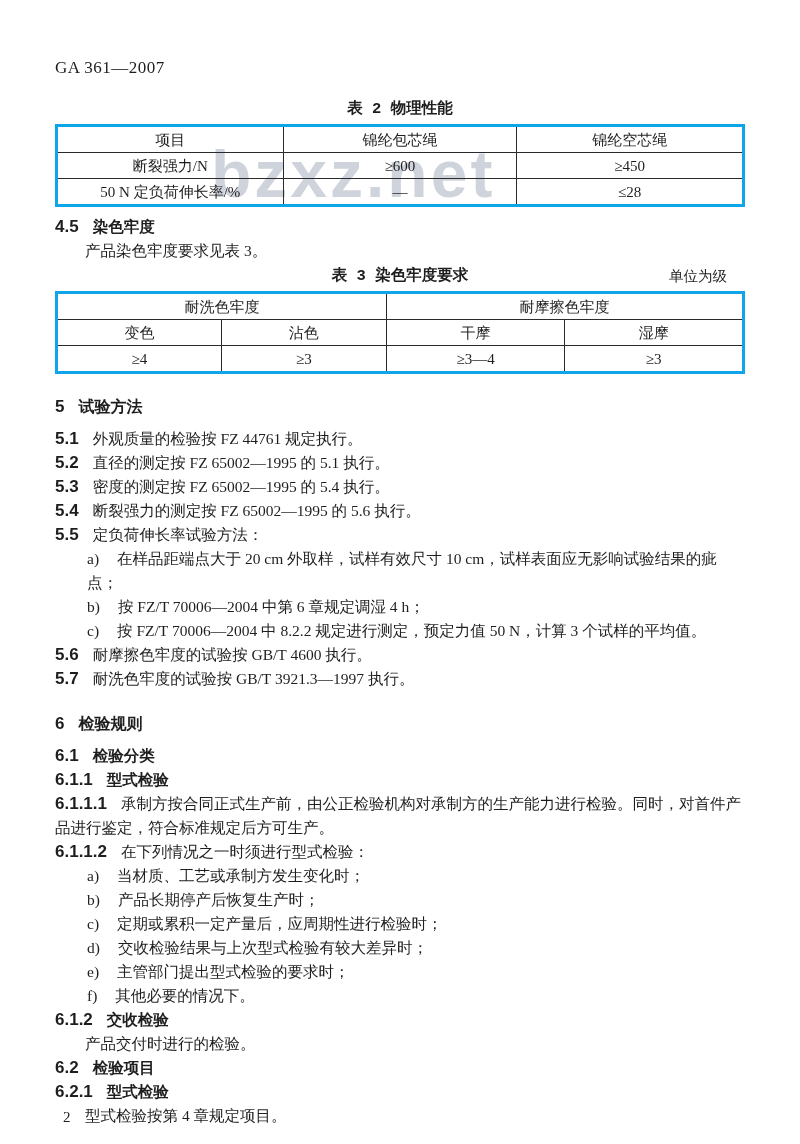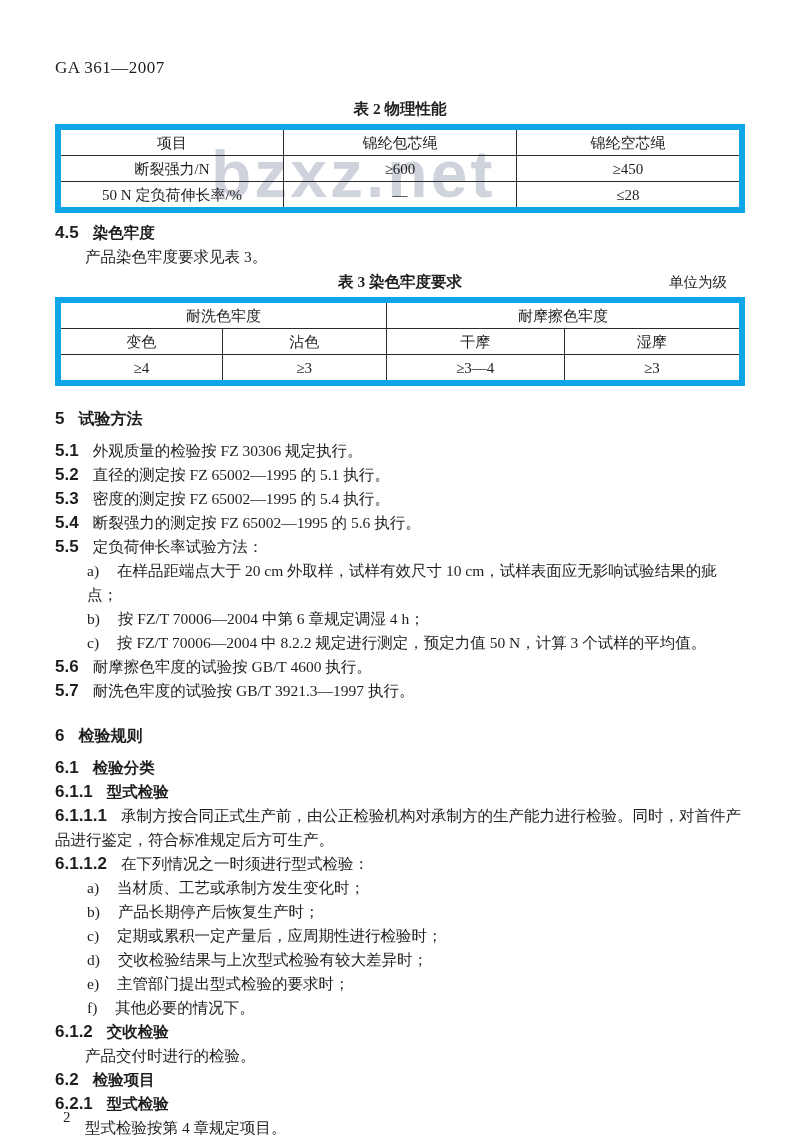--- a/index.html
+++ b/index.html
@@ -23,20 +23,21 @@
     font-weight:normal;
     font-size:17px;
     letter-spacing:0.5px;
   }
   .tbl-caption{
     text-align:center;
     font-weight:bold;
     font-size:15.5px;
     line-height:22px;
     margin-top:18px;
+    font-family:Liberation Mono, monospace;
   }
   .caption-row{
     position:relative;
     margin-top:2px;
     line-height:22px;
   }
   .caption-row .tbl-caption{margin-top:0;}
   .unit-note{
     position:absolute;
     right:18px;top:0;
@@ -50,21 +51,21 @@
     font-size:15px;
   }
   table.tbl td,table.tbl th{
     border:1.5px solid #2b2b2b;
     text-align:center;
     height:25px;
     padding:0 4px;
     font-weight:normal;
     line-height:20px;
   }
-  table.tbl{border:6px solid #0ea5e9;}
+  table.tbl{border:3px solid #0ea5e9;}
   .clause-h{
     margin:8px 0 0 0;
     font-weight:bold;
   }
   .sec-h{
     margin:20px 0 8px 0;
     font-weight:bold;
     font-size:16px;
     line-height:25px;
   }
@@ -157,21 +158,21 @@
         <td>≥4</td>
         <td>≥3</td>
         <td>≥3—4</td>
         <td>≥3</td>
       </tr>
     </tbody>
       </table>
 
     <p class="sec-h"><span class="cnum">5</span><span>试验方法</span></p>
 
-    <p class="line para"><span class="cnum">5.1</span><span>外观质量的检验按 FZ 30306 规定执行。</span></p>
+    <p class="line para"><span class="cnum">5.1</span><span>外观质量的检验按 FZ 44761 规定执行。</span></p>
     <p class="line para"><span class="cnum">5.2</span><span>直径的测定按 FZ 65002—1995 的 5.1 执行。</span></p>
     <p class="line para"><span class="cnum">5.3</span><span>密度的测定按 FZ 65002—1995 的 5.4 执行。</span></p>
     <p class="line para"><span class="cnum">5.4</span><span>断裂强力的测定按 FZ 65002—1995 的 5.6 执行。</span></p>
     <p class="line para"><span class="cnum">5.5</span><span>定负荷伸长率试验方法：</span></p>
 
     <p class="sub"><span class="slabel">a)</span><span>在样品距端点大于 20 cm 外取样，试样有效尺寸 10 cm，试样表面应无影响试验结果的疵点；</span></p>
     <p class="sub"><span class="slabel">b)</span><span>按 FZ/T 70006—2004 中第 6 章规定调湿 4 h；</span></p>
     <p class="sub"><span class="slabel">c)</span><span>按 FZ/T 70006—2004 中 8.2.2 规定进行测定，预定力值 50 N，计算 3 个试样的平均值。</span></p>
 
     <p class="line para"><span class="cnum">5.6</span><span>耐摩擦色牢度的试验按 GB/T 4600 执行。</span></p>

